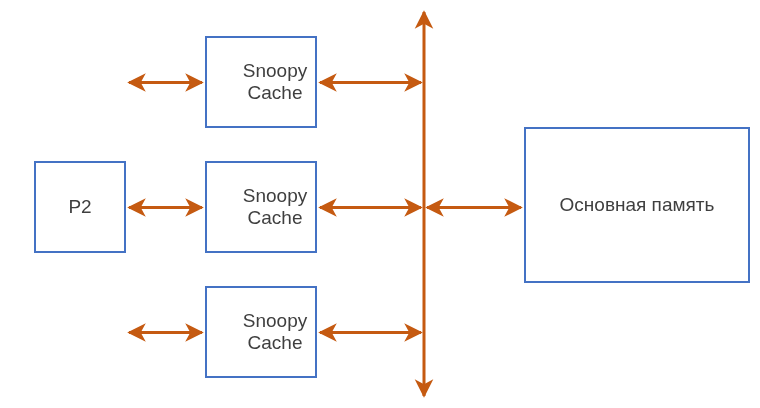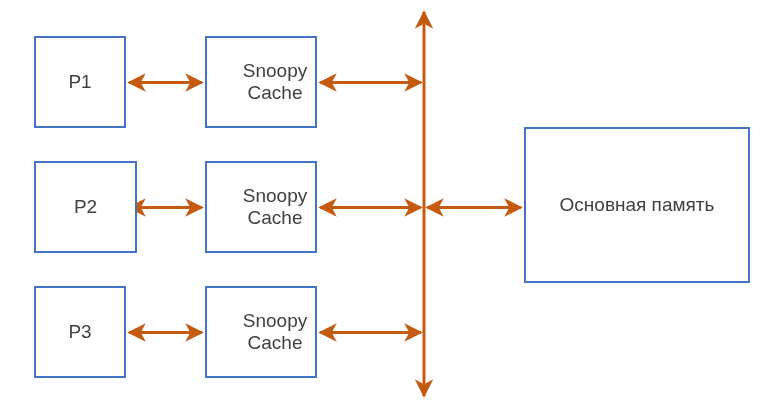--- a/index.html
+++ b/index.html
@@ -70,28 +70,22 @@
     <line x1="320" y1="82.5" x2="421" y2="82.5" stroke="#C55A11" stroke-width="3" marker-start="url(#ah-start)" marker-end="url(#ah-end)"></line>
 
     <line x1="129" y1="207.5" x2="202" y2="207.5" stroke="#C55A11" stroke-width="3" marker-start="url(#ah-start)" marker-end="url(#ah-end)"></line>
     <line x1="320" y1="207.5" x2="421" y2="207.5" stroke="#C55A11" stroke-width="3" marker-start="url(#ah-start)" marker-end="url(#ah-end)"></line>
     <line x1="427" y1="207.5" x2="521" y2="207.5" stroke="#C55A11" stroke-width="3" marker-start="url(#ah-start)" marker-end="url(#ah-end)"></line>
 
     <line x1="129" y1="332.5" x2="202" y2="332.5" stroke="#C55A11" stroke-width="3" marker-start="url(#ah-start)" marker-end="url(#ah-end)"></line>
     <line x1="320" y1="332.5" x2="421" y2="332.5" stroke="#C55A11" stroke-width="3" marker-start="url(#ah-start)" marker-end="url(#ah-end)"></line>
   </svg>
 
-  <div class="box proc-box" style="left:34px; top:36px; width:92px; height:92px;">
-    <span class="box-label">P1</span>
-  </div>
-  <div class="box proc-box" style="left:34px; top:161px; width:103px; height:92px;">
+  <div class="box proc-box" style="left:34px; top:161px; width:92px; height:92px;">
     <span class="box-label">P2</span>
-  </div>
-  <div class="box proc-box" style="left:34px; top:286px; width:92px; height:92px;">
-    <span class="box-label">P3</span>
   </div>
 
   <div class="box cache-box" style="left:205px; top:36px; width:112px; height:92px;">
     <span class="box-label">Snoopy
 Cache</span>
   </div>
   <div class="box cache-box" style="left:205px; top:161px; width:112px; height:92px;">
     <span class="box-label">Snoopy
 Cache</span>
   </div>

